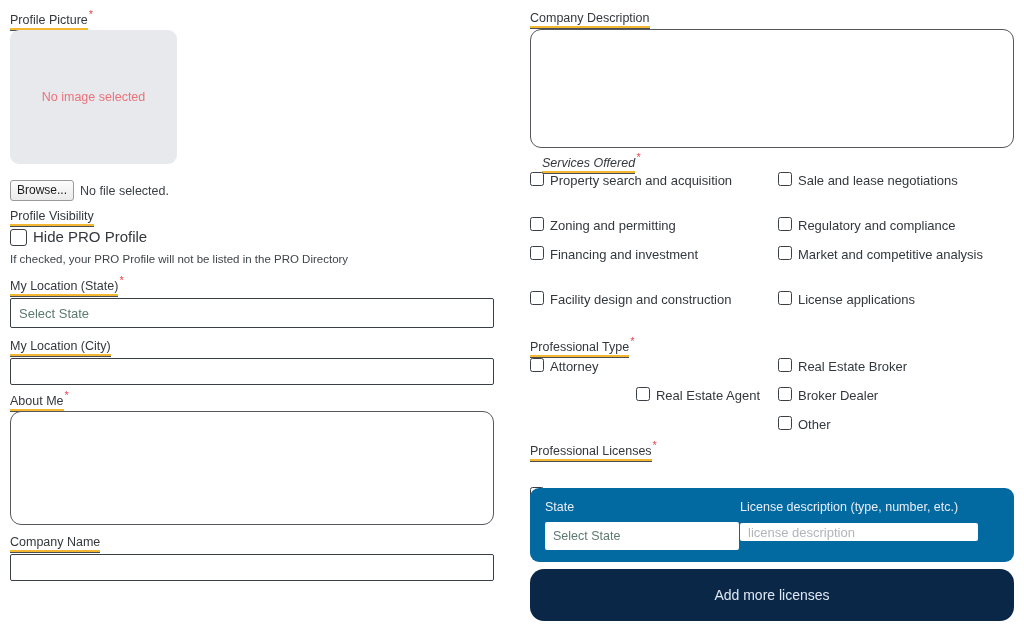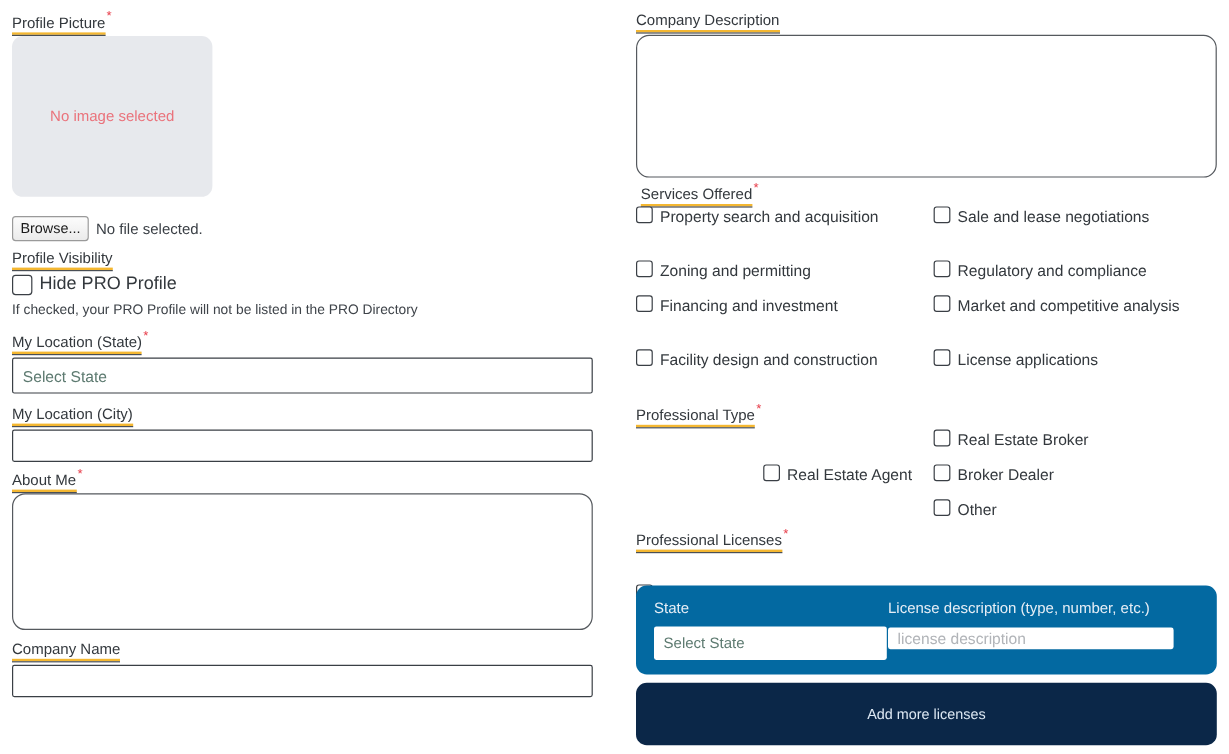--- a/index.html
+++ b/index.html
@@ -146,24 +146,24 @@
     font-size:13px;
     color:#33383d;
     outline:none;
   }
   .navy-input::placeholder{color:#b1b4b8;}
   .addbtn{
     box-sizing:border-box;
     width:484px;height:52px;
     background:#0b2748;
     border:none;
-    border-radius:9px;
+    border-radius:14px;
     color:#dde8f3;
     font-family:"Liberation Sans",sans-serif;
-    font-size:12px;
+    font-size:14px;
     cursor:pointer;
     display:flex;align-items:center;justify-content:center;
   }
   .abs{position:absolute;}
 </style>
 </head>
 <body>
 
 <div class="page">
 
@@ -216,21 +216,21 @@
     <input class="abs txt-input" style="left: 0px; top: 554px;" placeholder="">
   </div>
 
   <div class="col col-right">
 
     <div class="abs label-row" style="left:0px;top:9px;">
       <span class="flabel">Company Description</span>
     </div>
     <textarea class="abs area" style="left: 0px; top: 29px; height: 119px;" placeholder=""></textarea>
 
-    <div class="abs label-row" style="left:4px;top:152px;">
+    <div class="abs label-row" style="left:12px;top:152px;font-style:italic;">
       <span class="flabel">Services Offered</span><span class="req">*</span>
     </div>
 
     <div class="abs cgrid" style="left:0px;top:172px;height:135px;">
       <div class="cell" style="left:0px;top:0px;">
         <span class="cbx"></span>
         <span class="ctext">Property search and acquisition</span>
       </div>
       <div class="cell" style="left:248px;top:0px;width:236px;">
         <span class="cbx"></span>
@@ -260,20 +260,24 @@
         <span class="cbx"></span>
         <span class="ctext">License applications</span>
       </div>
     </div>
 
     <div class="abs label-row" style="left:0px;top:336px;">
       <span class="flabel">Professional Type</span><span class="req">*</span>
     </div>
 
     <div class="abs cgrid" style="left:0px;top:358px;height:80px;">
+      <div class="cell" style="left:0px;top:0px;">
+        <span class="cbx"></span>
+        <span class="ctext">Attorney</span>
+      </div>
       <div class="cell" style="left:248px;top:0px;width:236px;">
         <span class="cbx"></span>
         <span class="ctext">Real Estate Broker</span>
       </div>
       <div class="cell" style="left:0px;top:29px;justify-content:flex-end;">
         <span class="cbx"></span>
         <span class="ctext">Real Estate Agent</span>
       </div>
       <div class="cell" style="left:248px;top:29px;width:236px;">
         <span class="cbx"></span>

